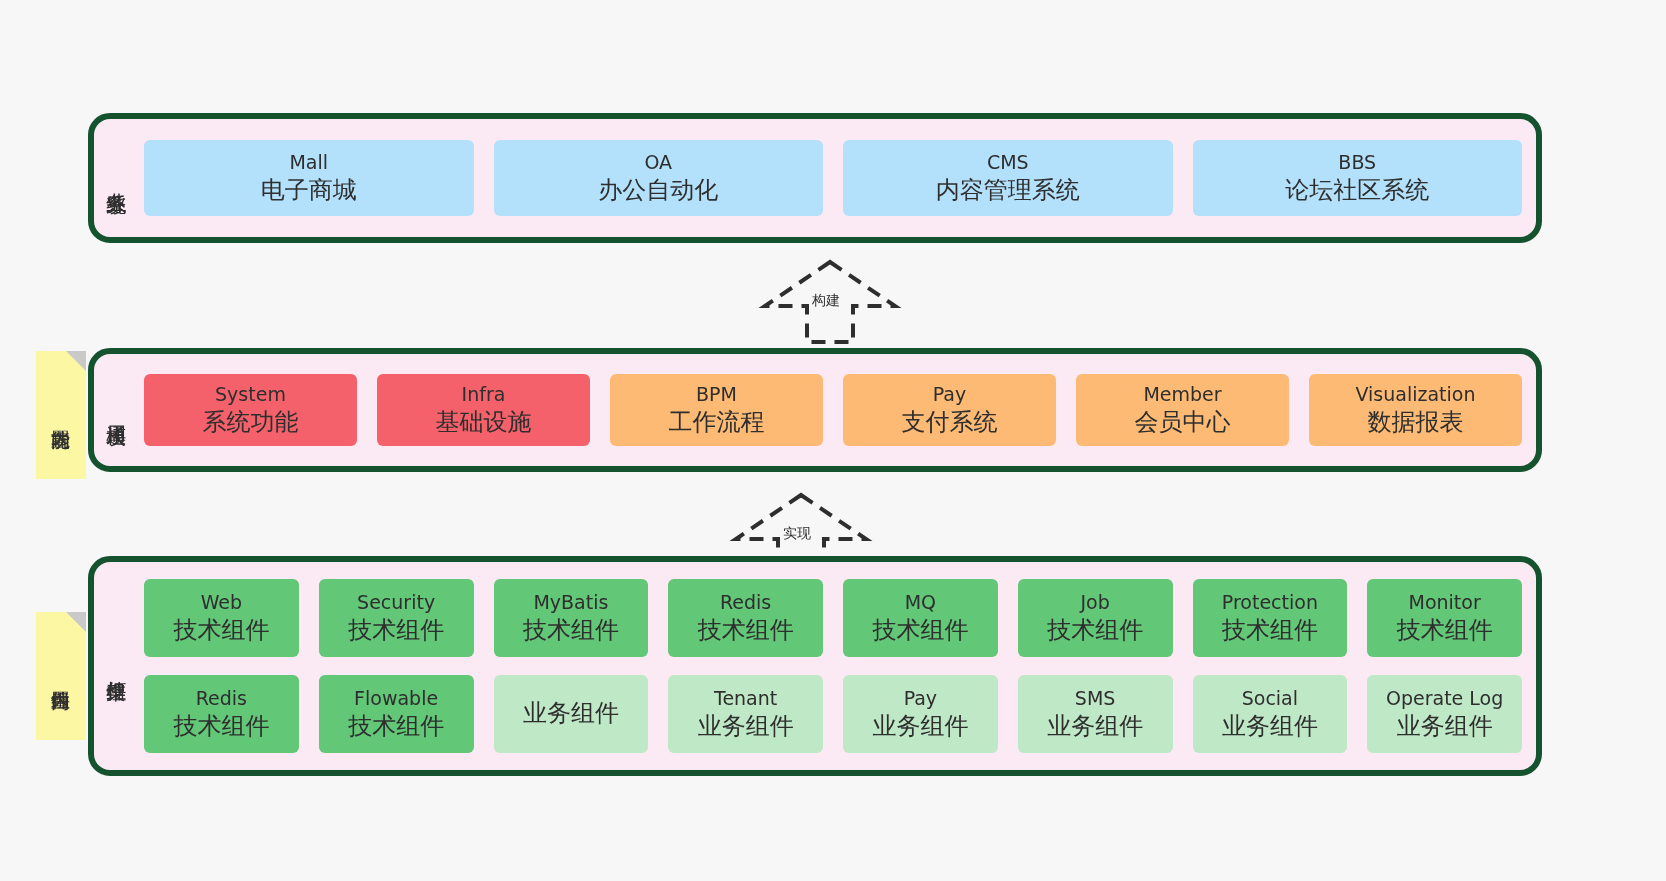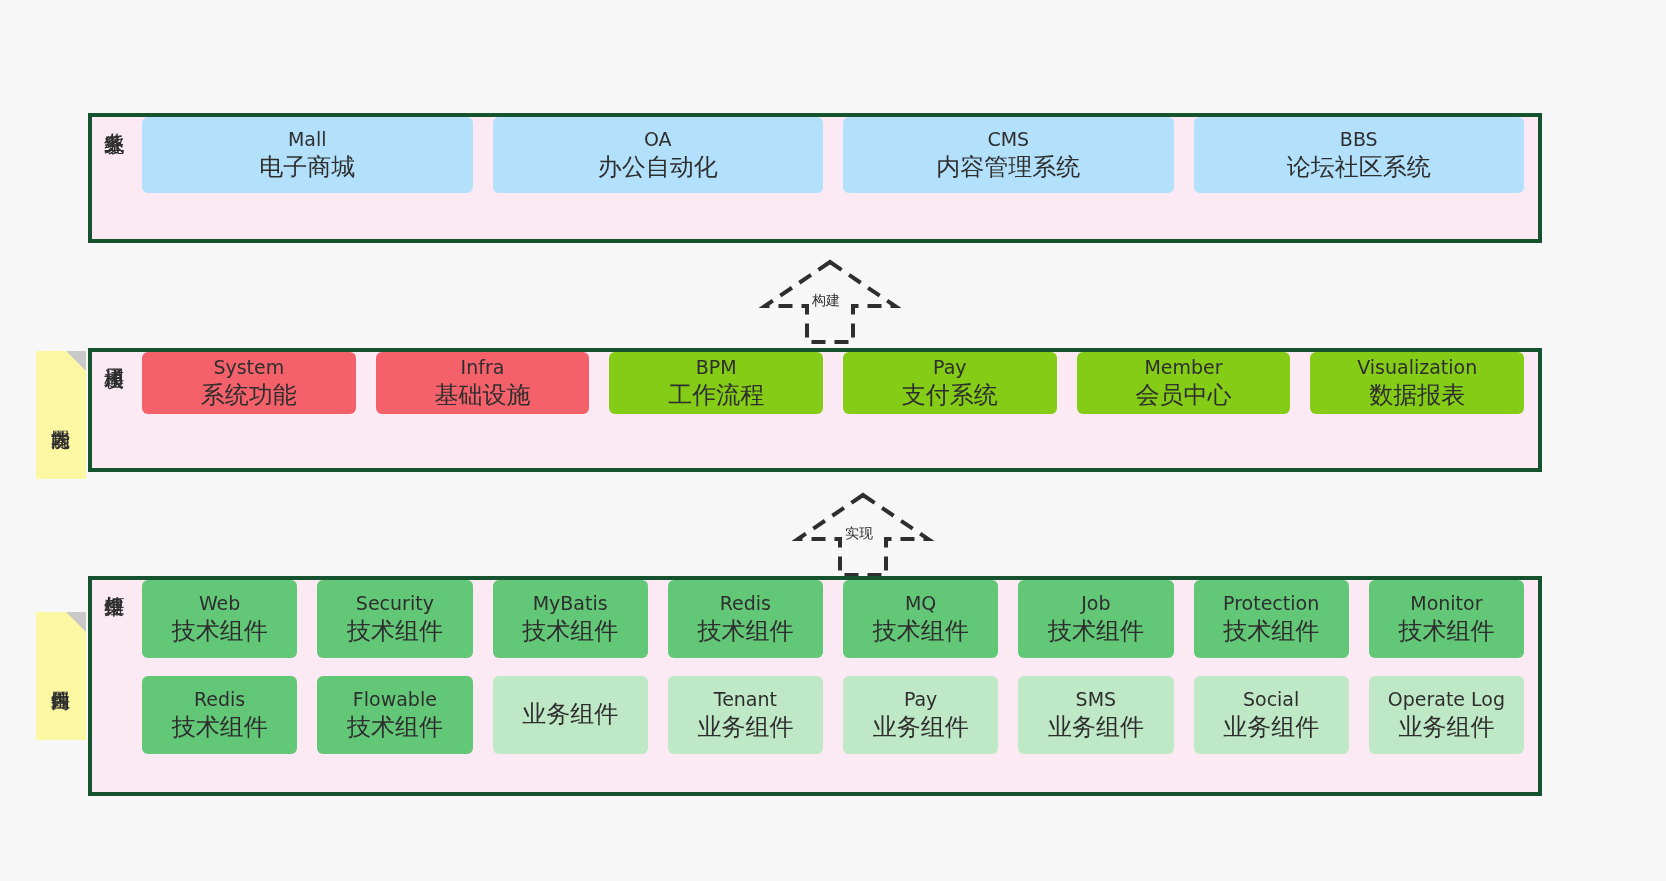--- a/index.html
+++ b/index.html
@@ -18,25 +18,25 @@
 
   #canvas {
     position: absolute;
     inset: 0;
   }
 
   
   .layer {
     position: absolute;
     background: #fbeaf4;
-    border: 4px solid #14532d;
-    border-radius: 0;
+    border: 6px solid #14532d;
+    border-radius: 22px;
     box-sizing: border-box;
     display: flex;
-    align-items: flex-start;
+    align-items: center;
   }
   .layer-title {
     width: 44px;
     flex: 0 0 44px;
     display: flex;
     align-items: center;
     justify-content: center;
     font-size: 20px;
     line-height: 1.08;
     letter-spacing: 0.5px;
@@ -70,29 +70,29 @@
     padding: 4px 6px;
   }
   .cell .t1 { font-size: 19px; }
   .cell .t2 { font-size: 24px; }
 
   
   #layer-business { left: 88px; top: 113px; width: 1454px; height: 130px; }
   #layer-business .row { height: 76px; }
 
   #layer-common { left: 88px; top: 348px; width: 1454px; height: 124px; }
-  #layer-common .row { height: 62px; }
-
-  #layer-framework { left: 88px; top: 576px; width: 1454px; height: 220px; }
+  #layer-common .row { height: 72px; }
+
+  #layer-framework { left: 88px; top: 556px; width: 1454px; height: 220px; }
   #layer-framework .row { height: 78px; }
 
   
   .blue      { background: #b3e0fb; }
   .red       { background: #f4616a; }
-  .pink      { background: #84cc16; }
+  .pink      { background: #fdba74; }
   .green     { background: #62c777; }
   .green-lt  { background: #bfe8c6; }
 
   
   .note {
     position: absolute;
     background: #fbf7a3;
     display: flex;
     align-items: center;
     justify-content: center;
@@ -123,21 +123,21 @@
   .arrow svg { display: block; }
   .arrow-label {
     position: absolute;
     font-size: 14px;
     color: #2e2e2e;
     background: transparent;
     white-space: nowrap;
   }
   #arrow-build { left: 755px; top: 258px; width: 150px; height: 86px; }
   #arrow-build .arrow-label { left: 57px; top: 34px; }
-  #arrow-impl  { left: 788px; top: 491px; width: 150px; height: 86px; }
+  #arrow-impl  { left: 726px; top: 491px; width: 150px; height: 86px; }
   #arrow-impl  .arrow-label { left: 57px; top: 34px; }
 </style>
 </head>
 <body>
 
 <div id="canvas">
 
   <div class="layer" id="layer-business">
     <div class="layer-title">业务系统</div>
     <div class="layer-body">

